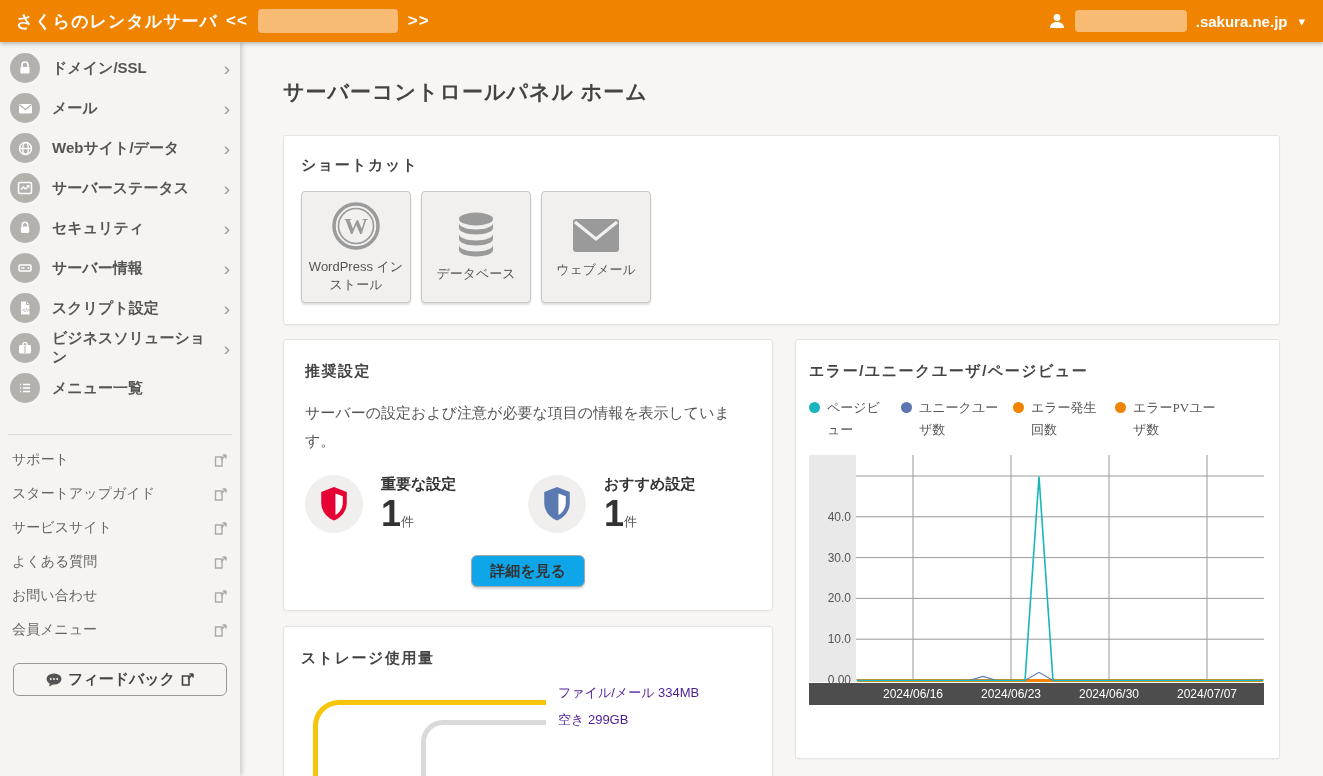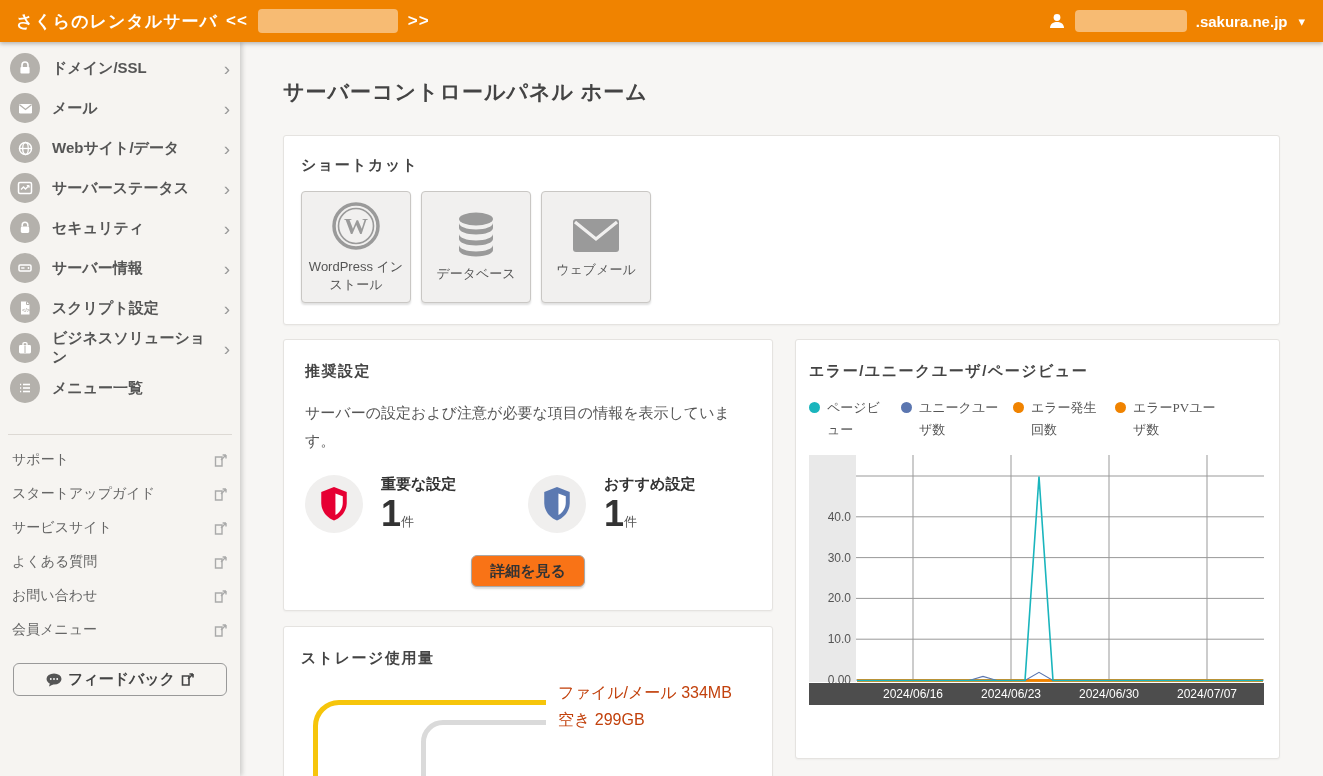--- a/index.html
+++ b/index.html
@@ -72,36 +72,36 @@
   .reco-card { width:490px; height:272px; padding:22px 21px; }
   .reco-desc { margin-top:18px; font-size:15px; color:#555; line-height:1.85; }
   .shield-row { display:flex; margin-top:20px; }
   .shield-group { display:flex; align-items:center; gap:18px; width:230px; }
   .shield-circle { width:58px; height:58px; border-radius:50%; background:#f0efee; display:flex; align-items:center; justify-content:center; flex:none; }
   .sg-label { font-size:15px; font-weight:bold; color:#333; }
   .sg-count { font-size:36px; font-weight:bold; color:#333; line-height:1.1; }
   .sg-unit { font-size:13px; font-weight:normal; color:#555; }
   .detail-btn {
     display:block; margin:22px auto 0 auto; width:114px; height:32px;
-    background:#f97316; border:1px solid #a8a8a8; border-radius:6px;
+    background:#0ea5e9; border:1px solid #a8a8a8; border-radius:6px;
     box-shadow:0 2px 2px rgba(0,0,0,.15);
     font-size:15px; font-weight:bold; color:#333; cursor:pointer;
     font-family:"Liberation Sans","DejaVu Sans",sans-serif;
   }
   .storage-card { margin-top:15px; width:490px; height:260px; padding:22px 17px; position:relative; }
   .gauge-clip { position:absolute; left:16px; top:45px; width:246px; height:210px; overflow:hidden; }
   .gauge-outer {
     position:absolute; left:13px; top:28px; width:400px; height:300px;
     border:5px solid #f6c50b; border-radius:26px;
   }
   .gauge-inner {
     position:absolute; left:121px; top:48px; width:400px; height:300px;
     border:5px solid #dadada; border-radius:22px;
   }
-  .storage-text { position:absolute; left:274px; top:52px; font-size:16px; color:#c2410c; line-height:27px; }
+  .storage-text { position:absolute; left:274px; top:52px; font-size:13px; color:#4c1d95; line-height:27px; }
   .chart-card { width:485px; height:420px; padding:22px 14px 0 13px; }
   .legend { display:flex; margin-top:16px; }
   .legend-item { display:flex; gap:7px; font-size:13px; color:#555; line-height:1.7;font-family:Liberation Serif, serif; }
   .legend-dot { width:11px; height:11px; border-radius:50%; flex:none; margin-top:5px; }
   .li-1 { width:92px; } .li-1 .legend-label{ width:66px; }
   .li-2 { width:112px; } .li-2 .legend-label{ width:86px; }
   .li-3 { width:102px; } .li-3 .legend-label{ width:72px; }
   .li-4 { width:112px; } .li-4 .legend-label{ width:86px; }
   .chart-wrap { margin-top:14px; }
   .uv-chart text { font-size:12px; fill:#555; }

